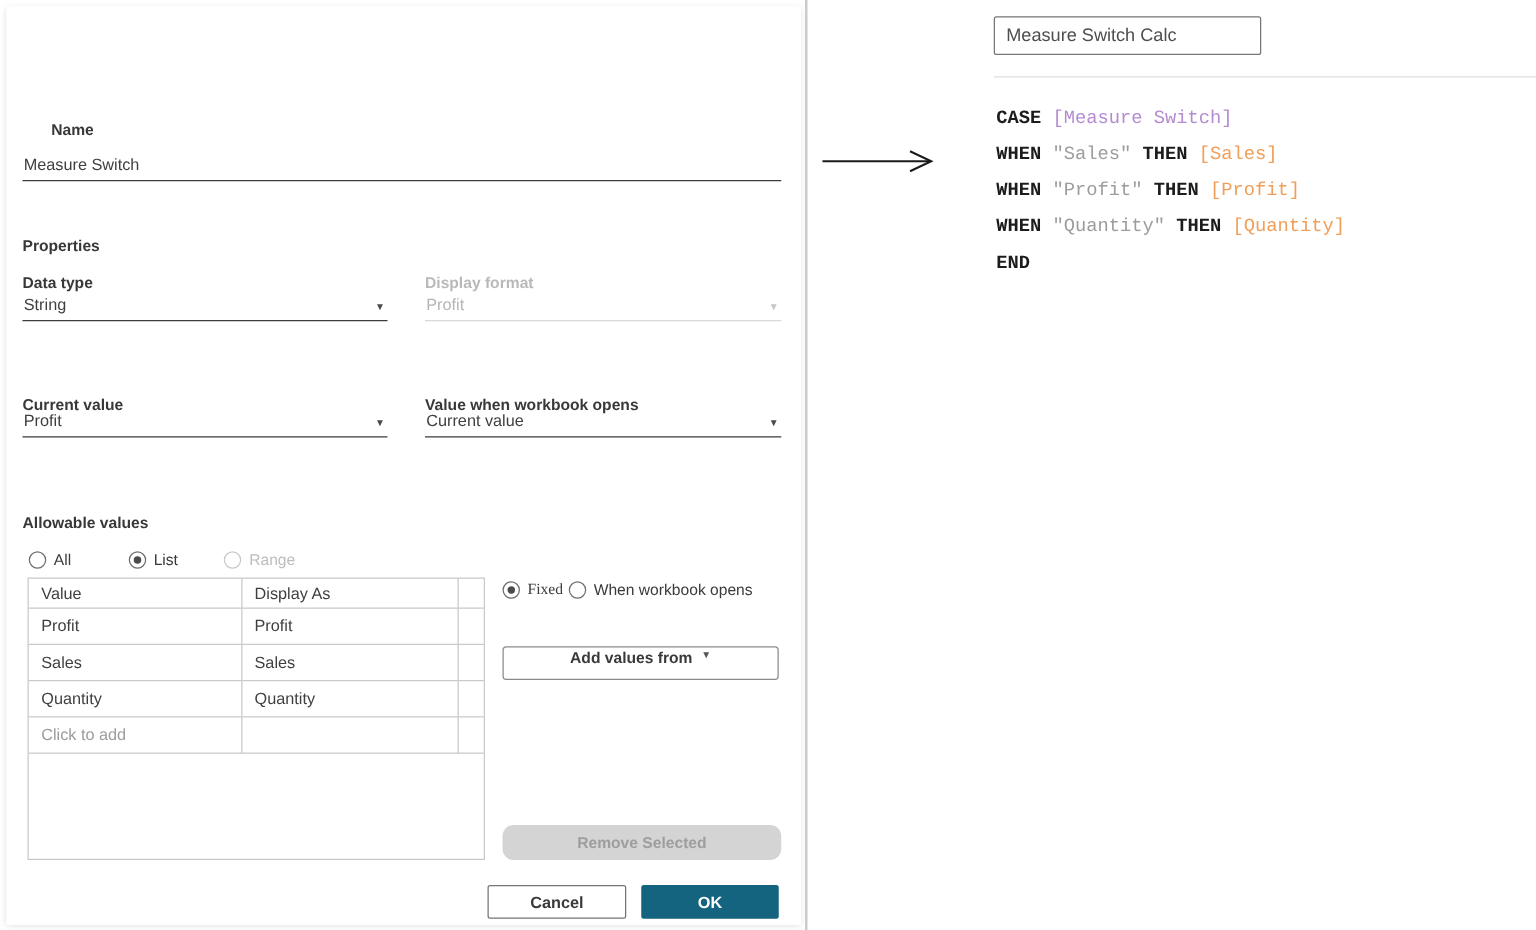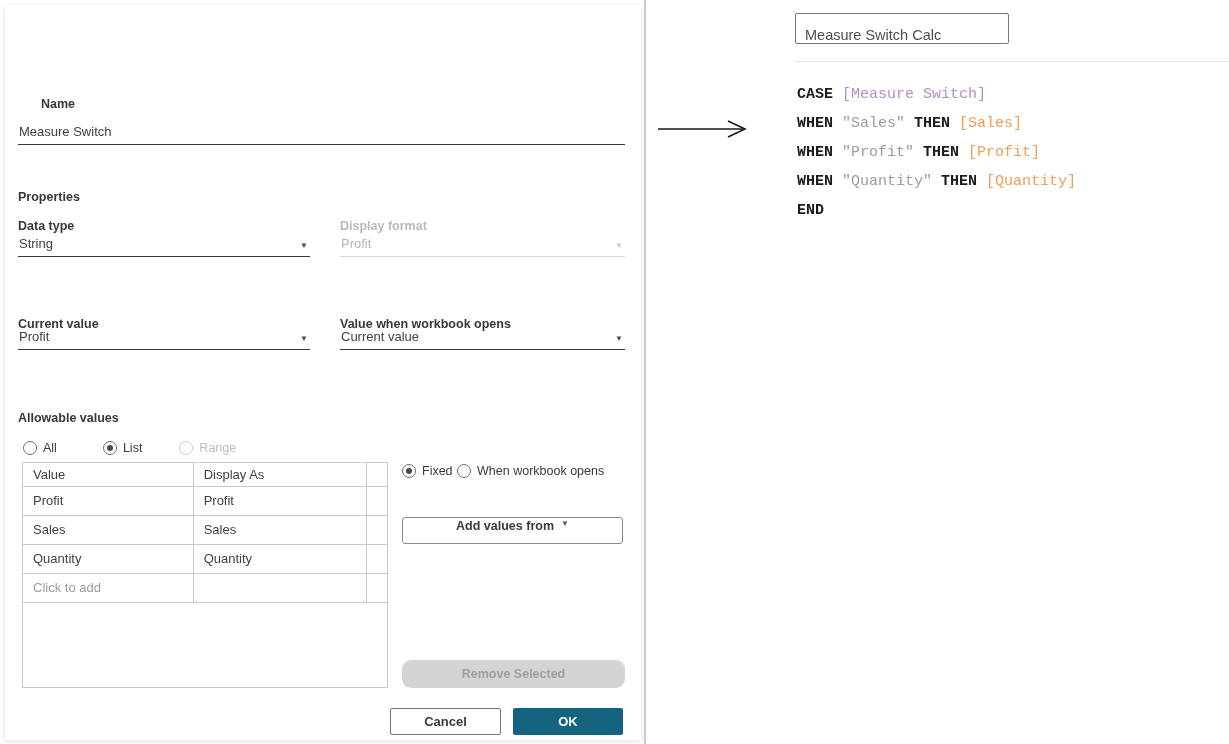--- a/index.html
+++ b/index.html
@@ -88,21 +88,21 @@
   }
 
   
   .v-divider { position:absolute; left:644px; top:0; width:2px; height:744px; background:#cbcbcb; }
   .arrow-wrap { position:absolute; left:656px; top:118px; }
 
   
   .calc-name-box {
     position:absolute; left:795px; top:13px; width:214px; height:31px;
     border:1px solid #767676; border-radius:2px; background:#fff;
-    font-size:14.5px; color:#4e4e4e; display:flex; align-items:flex-end; padding-left:9px;
+    font-size:14.5px; color:#4e4e4e; display:flex; align-items:center; padding-left:9px;
   }
   .calc-divider { position:absolute; left:795px; top:61px; width:434px; height:1px; background:#e0e0e0; }
   .code {
     position:absolute; left:797px; top:80px;
     font-family:"Liberation Mono","DejaVu Sans Mono",monospace;
     font-size:15px; line-height:29px; color:#1c1c1c; white-space:pre;
   }
   .code .kw { font-weight:bold; color:#1c1c1c; }
   .code .str { color:#9c9c9c; }
   .code .param { color:#b48bd1; }
@@ -196,21 +196,21 @@
             <tr>
               <td class="placeholder">Click to add</td>
               <td></td>
               <td></td>
             </tr>
           </tbody>
       </table>
     </div>
 
     <div class="abs" style="left:397px; top:459px;">
-      <div class="radio-item" style="margin-bottom:9px;">
+      <div class="radio-item" style="margin-bottom:9px;font-family:Liberation Serif, serif;">
         <span class="radio checked"></span>
         <span>Fixed</span>
       </div>
       <div class="radio-item">
         <span class="radio"></span>
         <span>When workbook opens</span>
       </div>
     </div>
 
     <button class="btn-outline" style="left:397px; top:512px; width:221px; height:27px;">

